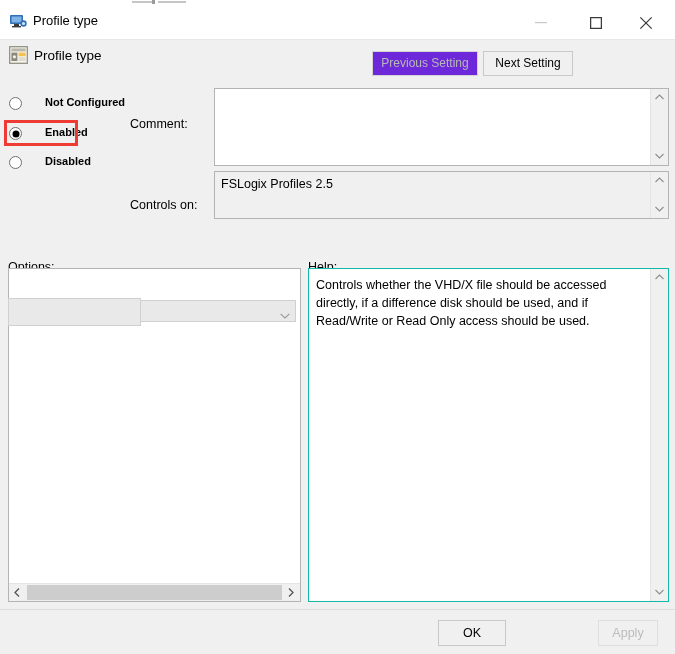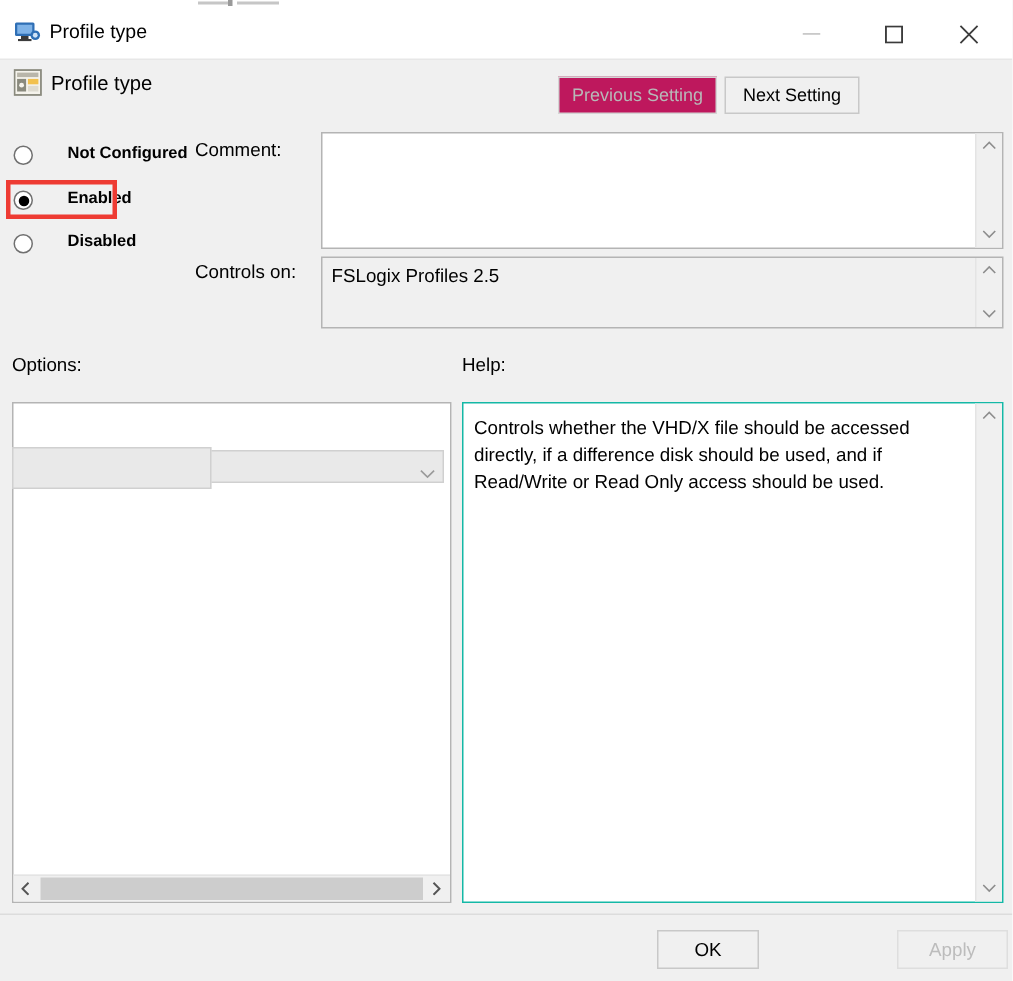--- a/index.html
+++ b/index.html
@@ -103,21 +103,21 @@
     font-size: 12px;
     color: #000000;
     text-align: center;
     line-height: 23px;
     box-sizing: border-box;
     cursor: default;
   }
   .navbtn.prev {
     left: 372px; width: 106px;
     color: #b8b8b8;
-    background: #be185d;
+    background: #6d28d9;
     border-color: #d4d4d4;
   }
   .navbtn.next { left: 483px; width: 90px; }
 
   
   .radio-row {
     position: absolute;
     left: 9px;
     height: 20px;
     cursor: default;
@@ -159,20 +159,21 @@
   }
   .annot.enabled { left: 4px; top: 120px; width: 74px; height: 26px; }
   .annot.combo  { left: 8px; top: 298px; width: 133px; height: 28px; }
 
   
   .field-label {
     position: absolute;
     font-size: 12.5px;
     color: #000000;
     white-space: nowrap;
+    margin-top: 24px;
   }
   .lbl-comment { left: 130px; top: 93px; }
   .lbl-supported { left: 130px; top: 174px; }
   .lbl-options { left: 8px; top: 236px; }
   .lbl-help { left: 308px; top: 236px; }
 
   
   .boxfield {
     position: absolute;
     border: 1px solid #b4b4b4;
@@ -300,21 +301,21 @@
     cursor: default;
   }
   .dlgbtn.ok { left: 438px; width: 68px; }
   .dlgbtn.cancel {
     left: 514px; width: 76px;
     background: #ffffff;
     border: 2px solid #3a92d8;
     line-height: 22px;
   }
   .dlgbtn.apply {
-    left: 598px; width: 74px;
+    left: 598px; width: 60px;
     color: #bcbcbc;
     border-color: #dedede;
     background: #f0f0f0;
   }
 </style>
 </head>
 <body>
 
 <div id="app">
 

